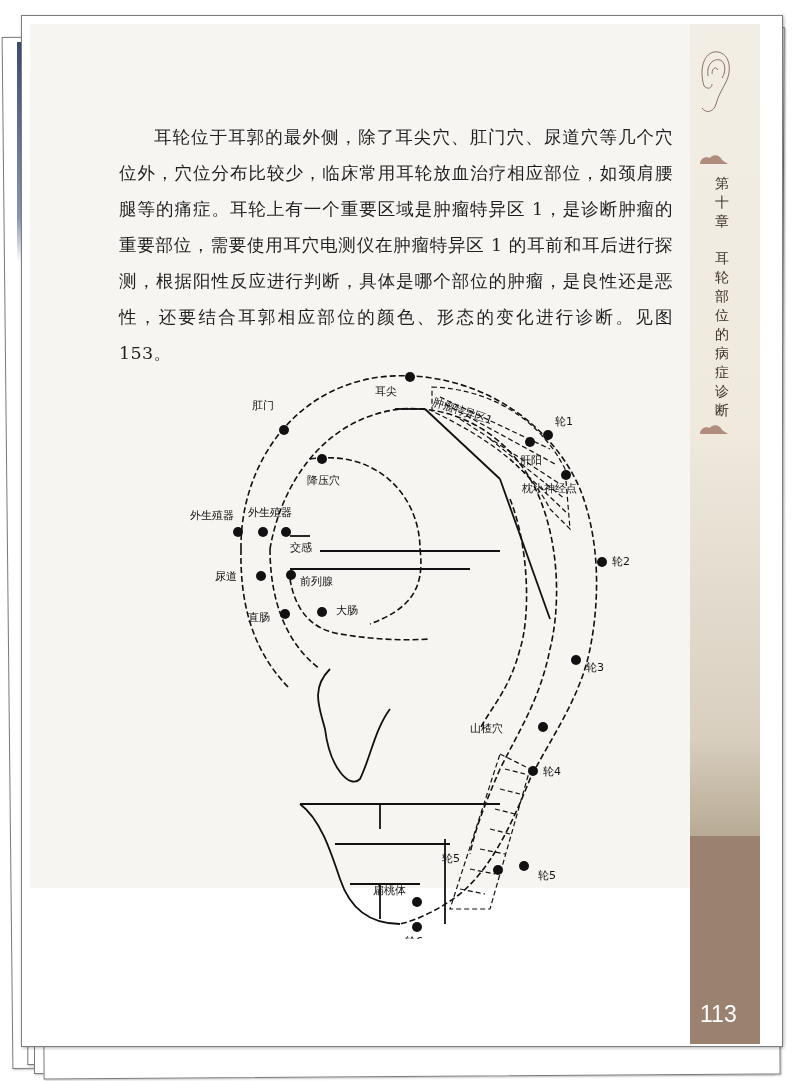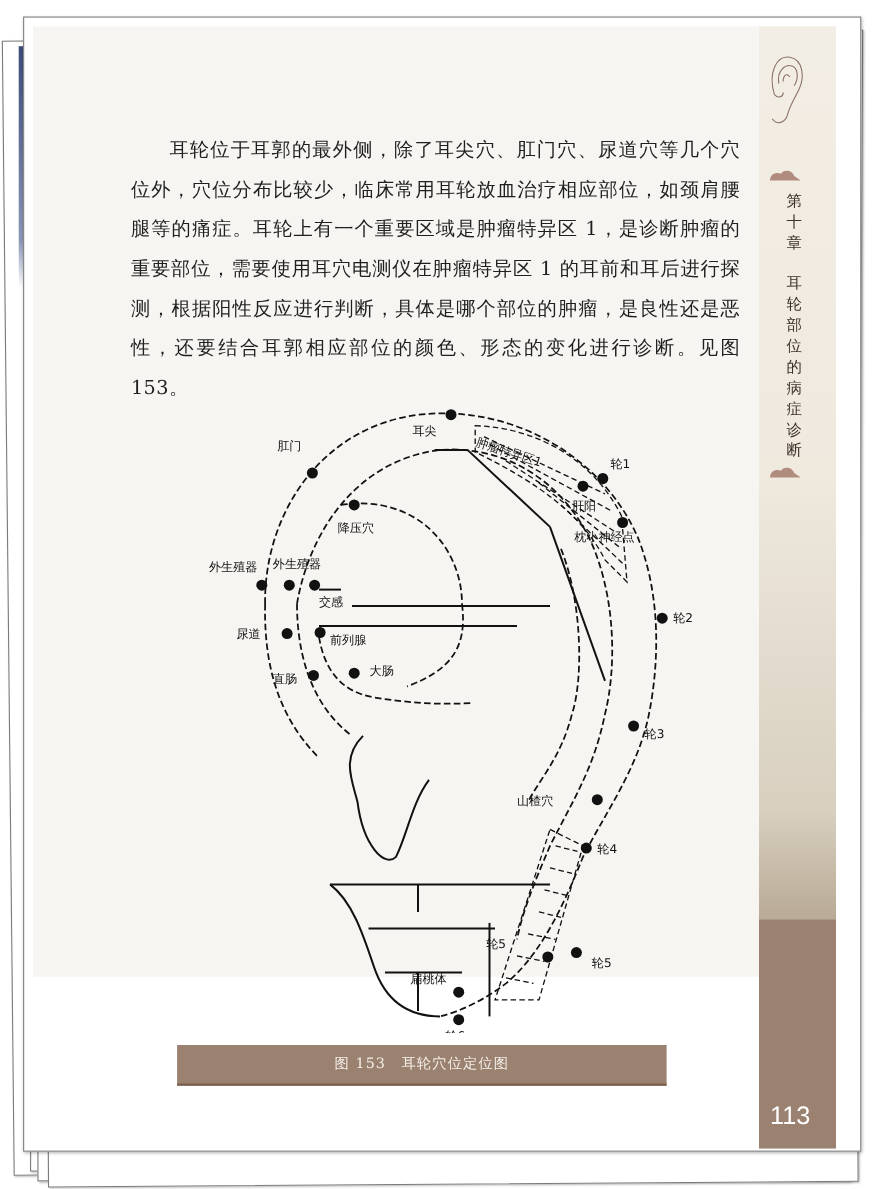--- a/index.html
+++ b/index.html
@@ -135,21 +135,20 @@
       <text x="442" y="216">轮2</text>
       <text x="416" y="322">轮3</text>
       <text x="300" y="383">山楂穴</text>
       <text x="373" y="426">轮4</text>
       <text x="272" y="513">轮5</text>
       <text x="203" y="545">扁桃体</text>
       <text x="368" y="530">轮5</text>
       <text x="235" y="596">轮6</text>
     </svg>
 
-    <div class="caption">图 153　耳轮穴位定位图</div>
 
     <div class="sidebar">
       <svg class="ear-icon" width="34" height="70" viewBox="0 0 34 70">
         <g fill="none" stroke="#8a7268" stroke-width="1">
           <path d="M 6 40 C 0 20 8 4 20 6 C 32 8 34 24 28 36 C 24 44 20 50 18 58 C 16 66 8 68 4 62"></path>
           <path d="M 10 30 C 8 18 16 12 22 14 C 28 16 28 26 24 32"></path>
           <path d="M 14 28 C 14 22 18 20 20 24"></path>
           <path d="M 6 40 C 10 44 14 42 14 38"></path>
         </g>
       </svg>

